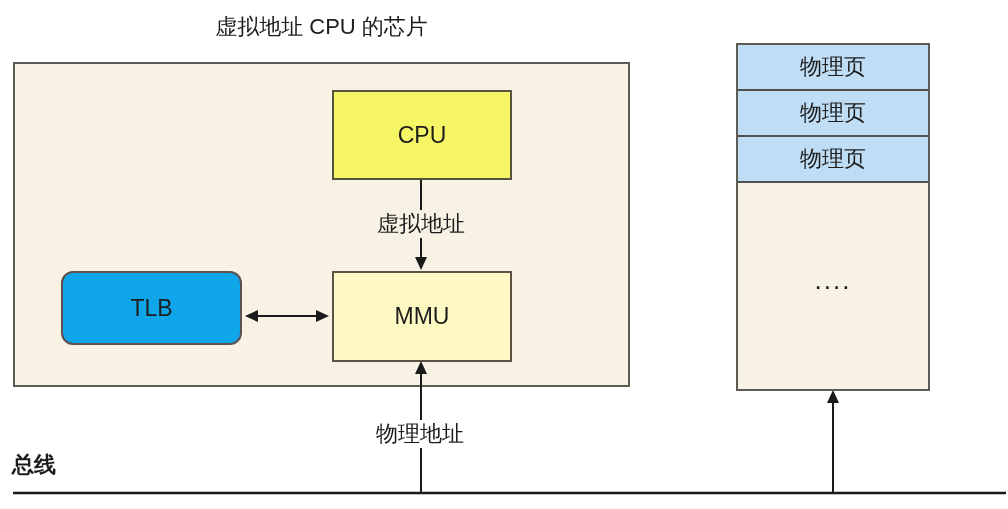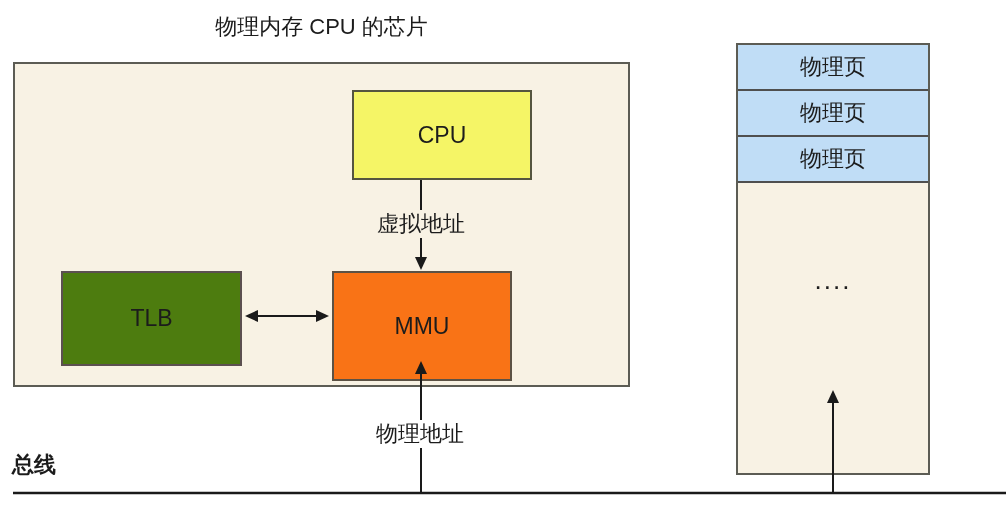--- a/index.html
+++ b/index.html
@@ -28,36 +28,36 @@
     border: 2px solid #5c5c54;
     box-sizing: border-box;
   }
   .node {
     display: flex; align-items: center; justify-content: center;
     border: 2px solid #55553f;
     box-sizing: border-box;
     font-size: 23px;
     color: #1c1c1c;
   }
-  .cpu-node { left: 332px; top: 90px;  width: 180px; height: 90px; background: #f5f566; margin-left: 20px; }
-  .tlb-node { left: 61px;  top: 271px; width: 181px; height: 95px; background: #4d7c0f; border-color: #5c5050; }
-  .mmu-node { left: 332px; top: 271px; width: 180px; height: 110px; background: #f97316; border-color: #5c5245; }
+  .cpu-node { left: 332px; top: 90px;  width: 180px; height: 90px; background: #f5f566; }
+  .tlb-node { left: 61px;  top: 271px; width: 181px; height: 74px; background: #0ea5e9; border-color: #5c5050; border-radius: 12px; }
+  .mmu-node { left: 332px; top: 271px; width: 180px; height: 91px; background: #fef9c3; border-color: #5c5245; }
   .connectors { left: 0; top: 0; width: 1008px; height: 509px; pointer-events: none; }
   .arrow-label {
     transform: translateX(-50%);
     font-size: 22px;
     line-height: 28px;
     padding: 0 3px;
     white-space: nowrap;
   }
   .virtual-label  { left: 421px; top: 210px; background: #f8f2e4; }
   .physical-label { left: 420px; top: 420px; background: #ffffff; }
   .bus-label { left: 12px; top: 451px; font-size: 22px; line-height: 28px; font-weight: bold; }
   .mem-box {
-    left: 736px; top: 43px; width: 194px; height: 432px;
+    left: 736px; top: 43px; width: 194px; height: 348px;
     background: #f8f2e4;
     border: 2px solid #5c5c54;
     box-sizing: border-box;
   }
   .mem-row {
     height: 44px;
     background: #c0ddf6;
     border-bottom: 2px solid #4f4f4f;
     display: flex; align-items: center; justify-content: center;
     font-size: 22px;
@@ -69,21 +69,21 @@
     font-size: 26px;
     letter-spacing: 2px;
     color: #1c1c1c;
   }
 </style>
 </head>
 <body>
 
 <div class="stage">
 
-  <div class="abs diagram-title chip-title">物理内存 CPU 的芯片</div>
+  <div class="abs diagram-title chip-title">虚拟地址 CPU 的芯片</div>
 
 
   <div class="abs chip-box"></div>
 
   <div class="abs node cpu-node">
     <span>CPU</span>
   </div>
   <div class="abs node tlb-node">
     <span>TLB</span>
   </div>

